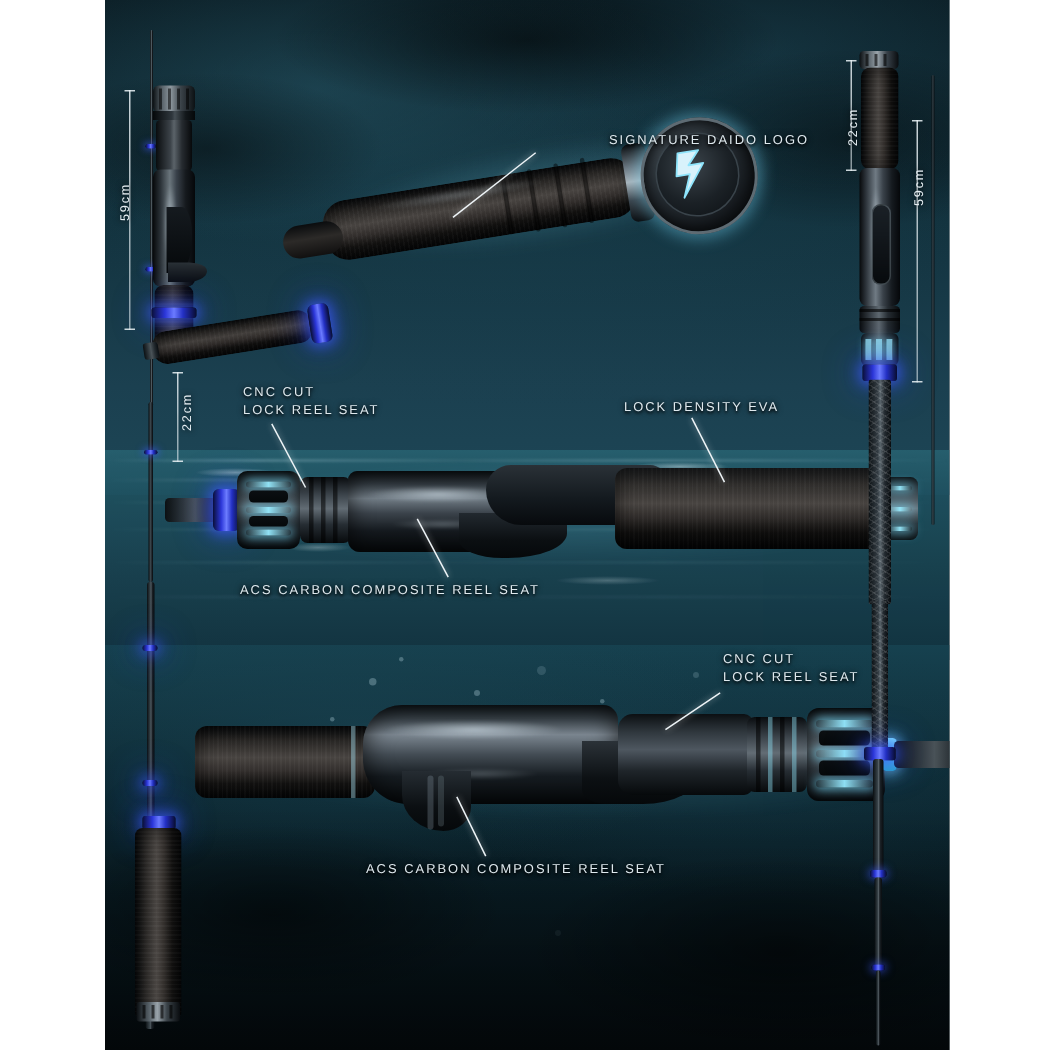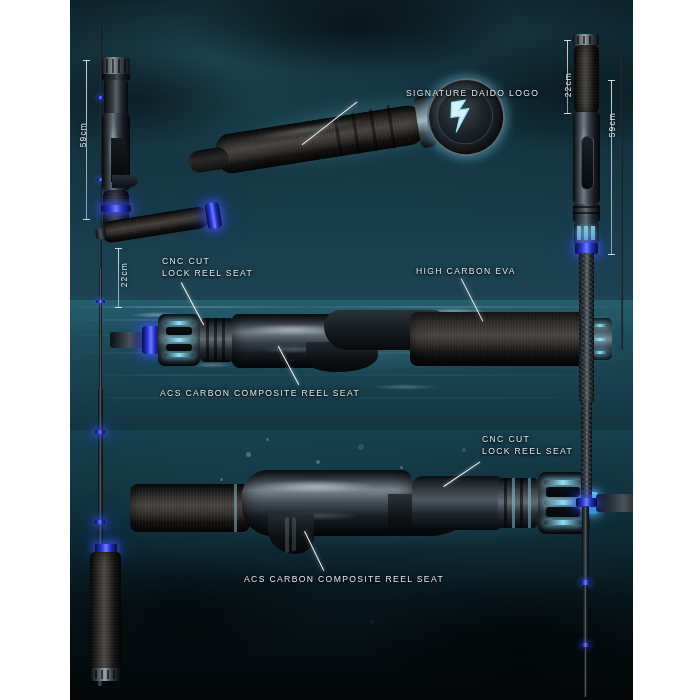--- a/index.html
+++ b/index.html
@@ -435,21 +435,21 @@
 
   <div class="dimlabel" style="left:607px;top:112px;">59cm</div>
 
   <div class="label" style="left:358px;top:88px;padding-left:48px;">SIGNATURE DAIDO LOGO</div>
   <div class="leader" style="left:357px;top:101px;width:70px;transform:rotate(142deg);"></div>
 
   <div class="label" style="left:162px;top:256px;">CNC CUT
 LOCK REEL SEAT</div>
   <div class="leader" style="left:181px;top:282px;width:48px;transform:rotate(62deg);"></div>
 
-  <div class="label" style="left:416px;top:266px;">HIGH CARBON EVA</div>
+  <div class="label" style="left:416px;top:266px;">LOCK DENSITY EVA</div>
   <div class="leader" style="left:461px;top:278px;width:48px;transform:rotate(63deg);"></div>
 
   <div class="label" style="left:160px;top:388px;">ACS CARBON COMPOSITE REEL SEAT</div>
   <div class="leader" style="left:299px;top:384px;width:44px;transform:rotate(-118deg);"></div>
 
   <div class="label" style="left:482px;top:434px;">CNC CUT
 LOCK REEL SEAT</div>
   <div class="leader" style="left:480px;top:461px;width:44px;transform:rotate(146deg);"></div>
 
   <div class="label" style="left:244px;top:574px;">ACS CARBON COMPOSITE REEL SEAT</div>

